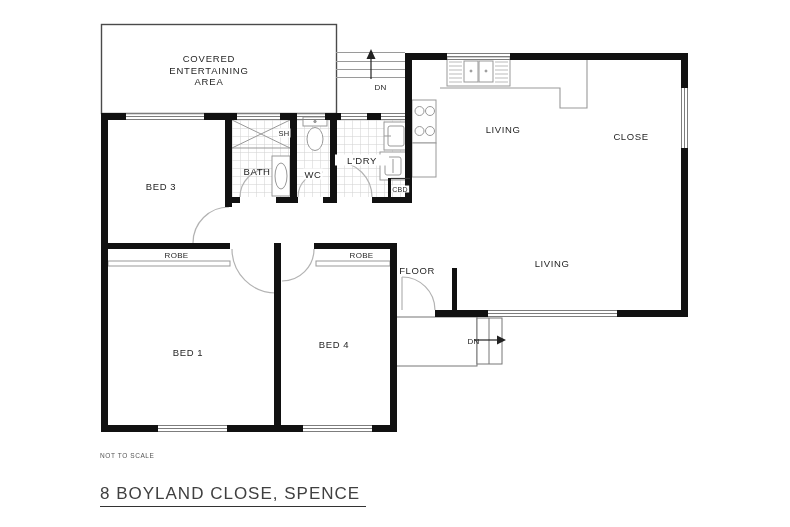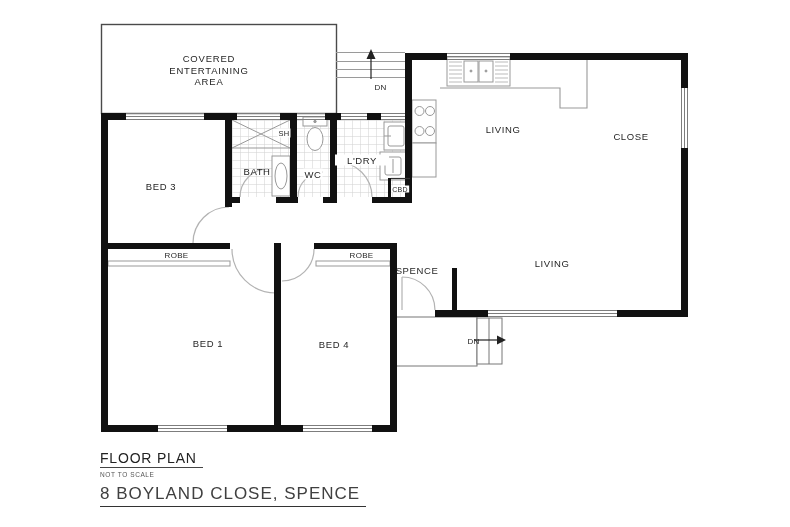--- a/index.html
+++ b/index.html
@@ -245,26 +245,25 @@
   <div class="lbl small" style="left:371px;top:87px;font-size:8px;">DN</div>
   <div class="lbl" style="left:161px;top:186px;">BED 3</div>
   <div class="lbl" style="left:257px;top:171px;">BATH</div>
   <div class="lbl small" style="left:284px;top:133px;background:#fff;padding:0 1px;">SH</div>
   <div class="lbl" style="left:313px;top:174px;background:#fff;padding:0 1px;">WC</div>
   <div class="lbl" style="left:362px;top:160px;background:#fff;padding:0 12px;">L'DRY</div>
   <div class="lbl small" style="left:400px;top:189px;background:#fff;padding:0 1px;font-size:7px;">CBD</div>
   <div class="lbl" style="left:503px;top:129px;">LIVING</div>
   <div class="lbl" style="left:631px;top:136px;">CLOSE</div>
   <div class="lbl" style="left:552px;top:263px;">LIVING</div>
-  <div class="lbl" style="left:417px;top:270px;">SPENCE</div>
+  <div class="lbl" style="left:417px;top:270px;">FLOOR</div>
   <div class="lbl small" style="left:464px;top:341px;font-size:8px;">DN</div>
   <div class="lbl small" style="left:167px;top:255px;font-size:8px;">ROBE</div>
   <div class="lbl small" style="left:352px;top:255px;font-size:8px;">ROBE</div>
-  <div class="lbl" style="left:188px;top:343px;margin-left:20px;">BED 1</div>
+  <div class="lbl" style="left:188px;top:352px;">BED 1</div>
   <div class="lbl" style="left:334px;top:344px;">BED 4</div>
 
   <div class="titleblock">
-    <div class="plan-title">FLOOR PLAN</div>
     <div class="scale-note">NOT TO SCALE</div>
   </div>
   <div class="address">8 BOYLAND CLOSE, SPENCE</div>
 
 </div>
 
 </body></html>

